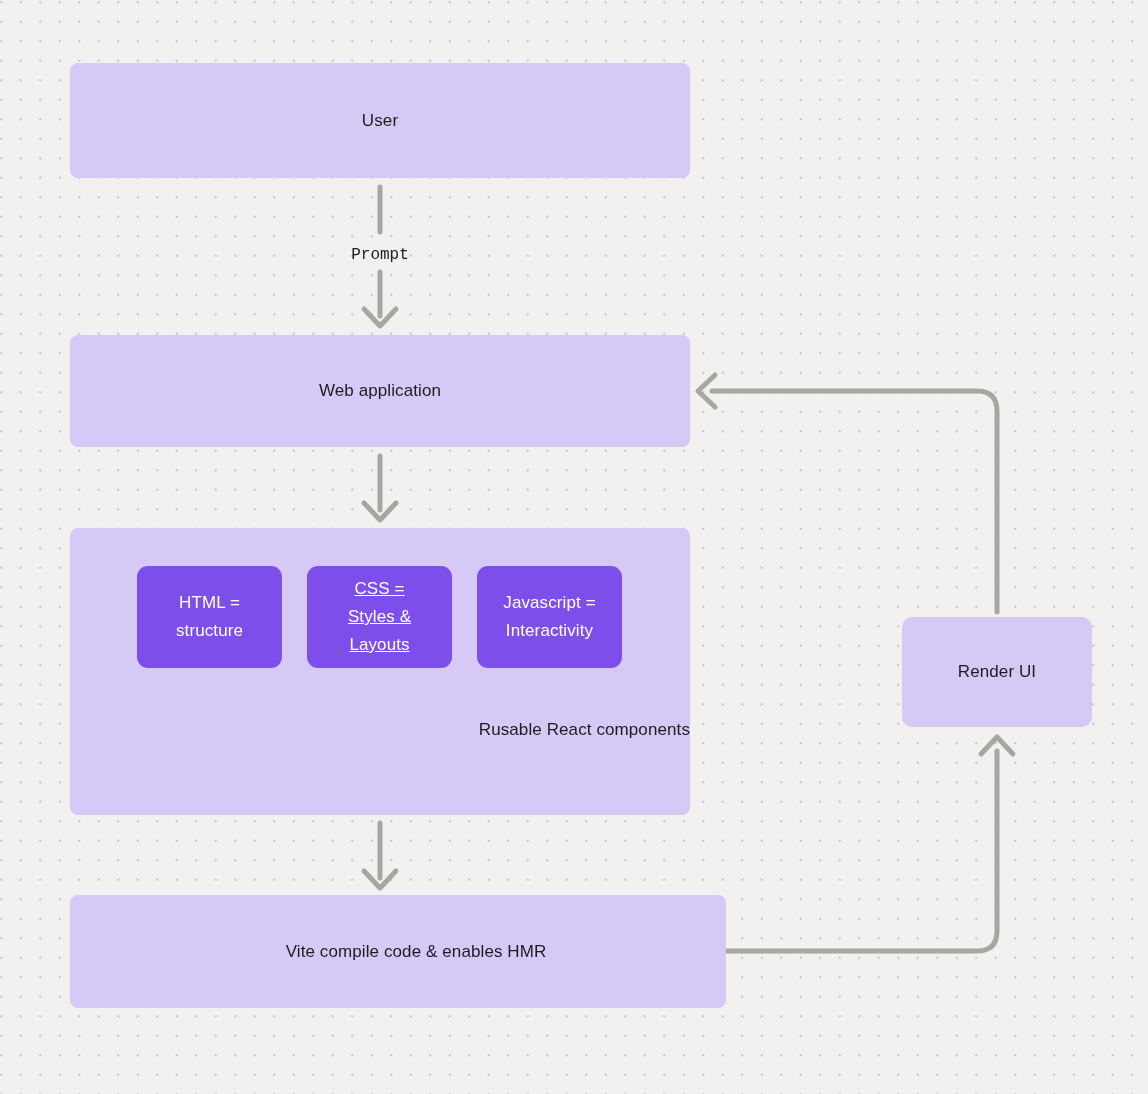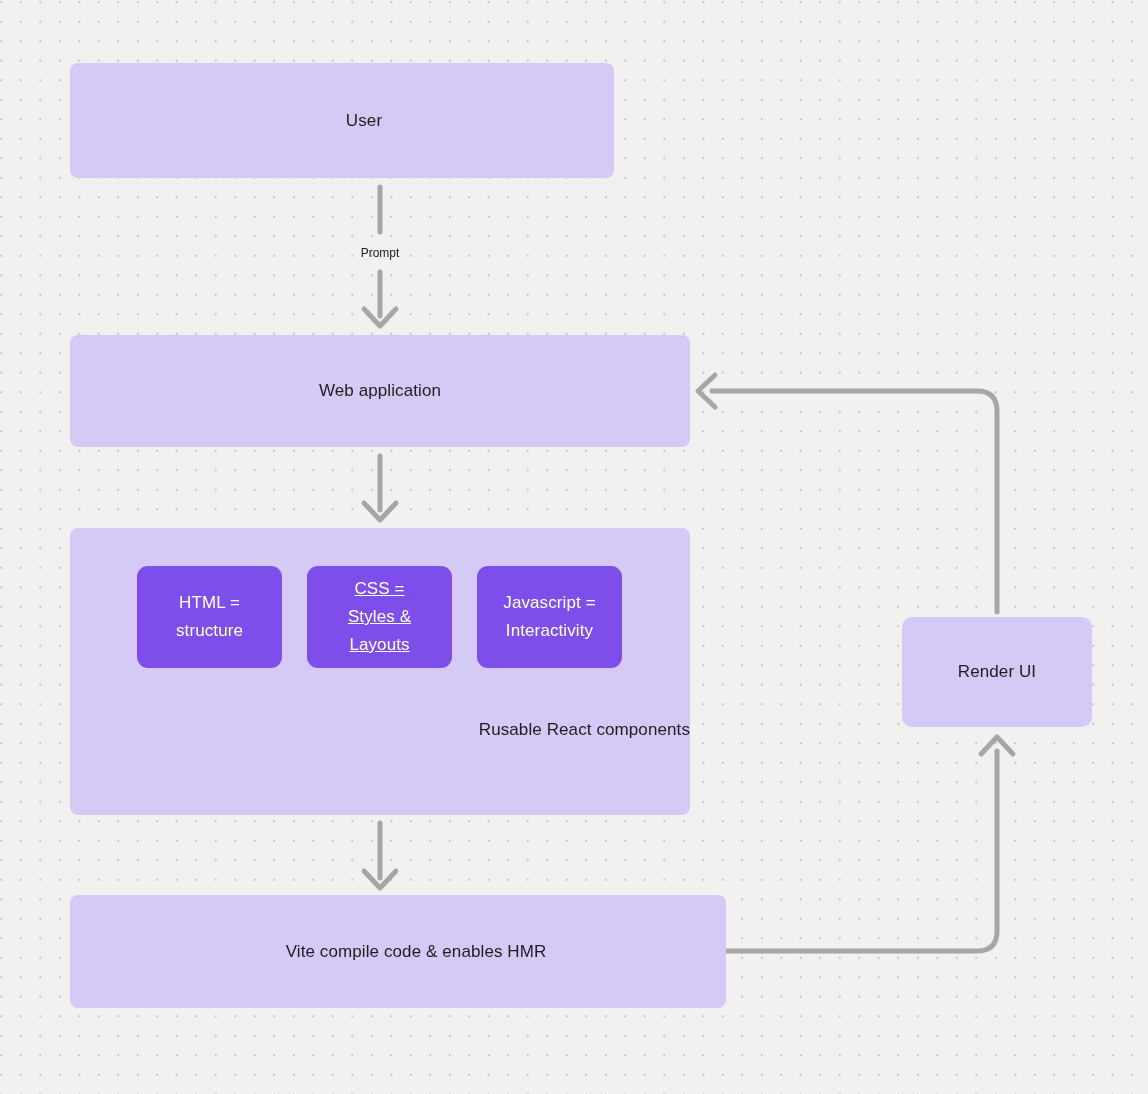--- a/index.html
+++ b/index.html
@@ -31,21 +31,21 @@
     display:flex;
     align-items:center;
     justify-content:center;
     background:var(--node-fill);
     border-radius:8px;
     color:var(--label);
     font-size:17px;
     letter-spacing:0.1px;
     text-align:center;
   }
-  .node-user        {left:70px;  top:63px;  width:500px; height:115px;padding-left:44px;}
+  .node-user        {left:70px;  top:63px;  width:620px; height:115px;}
   .node-webapp      {left:70px;  top:335px; width:620px; height:112px;}
   .node-container   {left:70px;  top:528px; width:620px; height:287px; display:block;}
   .node-vite        {left:70px;  top:895px; width:620px; height:113px;padding-left:36px;}
   .node-render      {left:902px; top:617px; width:190px; height:110px; border-radius:10px;}
   .inner-node{
     position:absolute;
     top:38px;
     width:145px;
     height:102px;
     background:var(--inner-fill);
@@ -69,23 +69,24 @@
     top:192px;
     text-align:right;
     font-size:17px;
     color:var(--label);
   }
   .edge-label{
     position:absolute;
     left:380px;
     top:246px;
     transform:translateX(-50%);
-    font-size:12px;
+    font-size:16px;
     color:var(--label);
     white-space:nowrap;
+    font-family:Liberation Mono, monospace;
   }
   svg.edges{
     position:absolute;
     left:0; top:0;
     width:1148px;
     height:1094px;
     pointer-events:none;
   }
   svg.edges path{
     fill:none;

